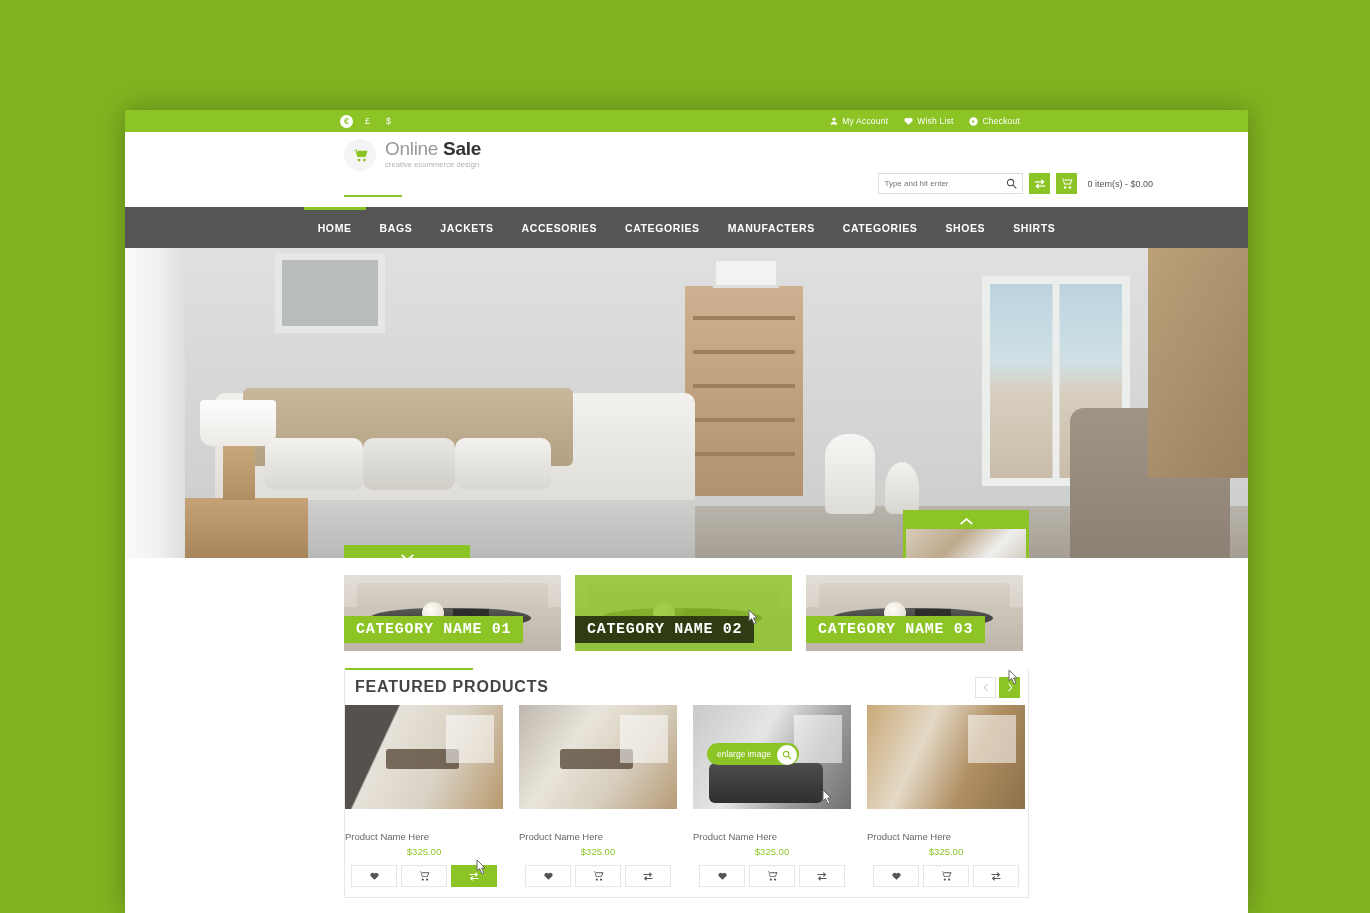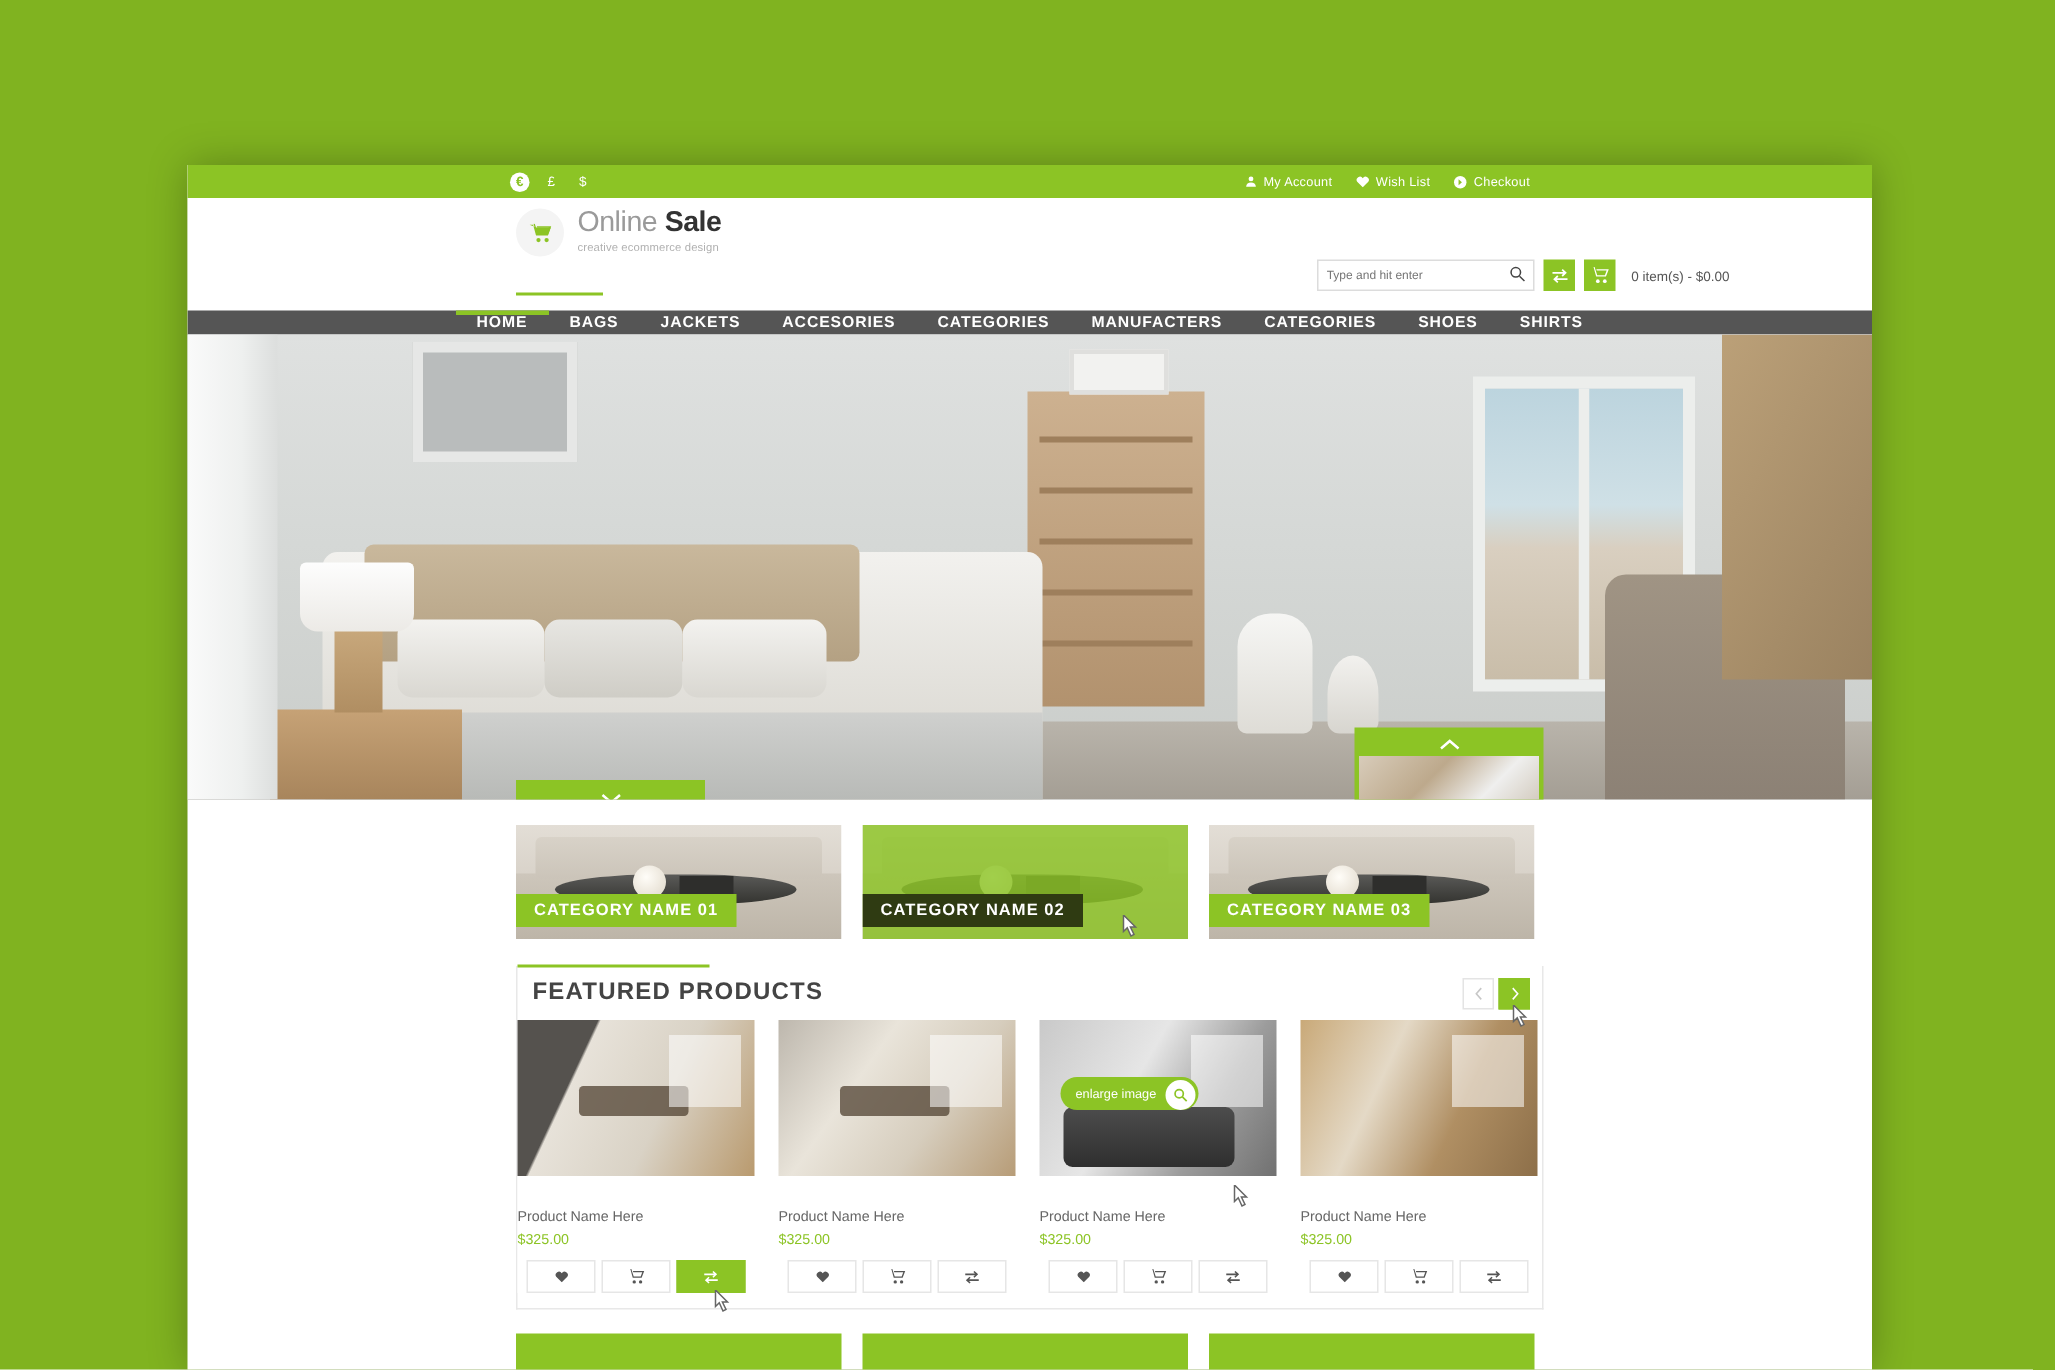--- a/index.html
+++ b/index.html
@@ -97,21 +97,21 @@
     background: transparent;
   }
   .sq-btn {
     width: 21px; height: 21px; background: #8cc425;
     display: flex; align-items: center; justify-content: center;
   }
   .cart-total { font-size: 9px; color: #555555; margin-left: 4px; }
 
   
   .nav {
-    height: 16px; background: #555555;
+    height: 41px; background: #555555;
     display: flex; align-items: stretch;
     justify-content: center;
     position: relative;
   }
   .nav-item {
     display: flex; align-items: center;
     padding: 0 14px;
     font-size: 10.5px; color: #ffffff;
     letter-spacing: .6px;
     position: relative;
@@ -289,23 +289,24 @@
     background: radial-gradient(circle at 40% 35%, #fffdf8, #ded6c7);
     z-index: 2;
   }
   .cat-book {
     position:absolute; left:50%; top:45%;
     width: 36px; height: 13px; background:#2e2e2c; z-index:2;
   }
   .cat-label {
     position: absolute; left: 0; bottom: 8px;
     background: #8cc425; color: #ffffff;
-    font-size: 11px; font-weight: bold; letter-spacing: .7px;
+    font-size: 15px; font-weight: bold; letter-spacing: .7px;
     padding: 5px 12px;
     z-index: 3;
+    font-family: Liberation Mono, monospace;
   }
   .cat.hovered .cat-overlay {
     position: absolute; inset: 0;
     background: rgba(140,196,37,0.82);
     z-index: 2;
   }
   .cat.hovered .cat-label { background: #2f3b12; }
 
   
   .section {
@@ -383,21 +384,21 @@
     position: absolute; right: 2px; top: 2px;
     width: 20px; height: 20px; border-radius: 50%;
     background: #ffffff;
     display:flex; align-items:center; justify-content:center;
   }
   .prod-name {
     text-align: left; font-size: 9.5px; color: #666666;
     margin-top: 22px;
   }
   .prod-price {
-    font-size: 9.5px; color: #8cc425;
+    text-align: center; font-size: 9.5px; color: #8cc425;
     margin-top: 4px;
   }
   .prod-actions {
     display: flex; gap: 4px; justify-content: center;
     margin-top: 8px;
   }
   .act {
     width: 46px; height: 22px;
     border: 1px solid #e6e6e6; background: #ffffff;
     display: flex; align-items: center; justify-content: center;

